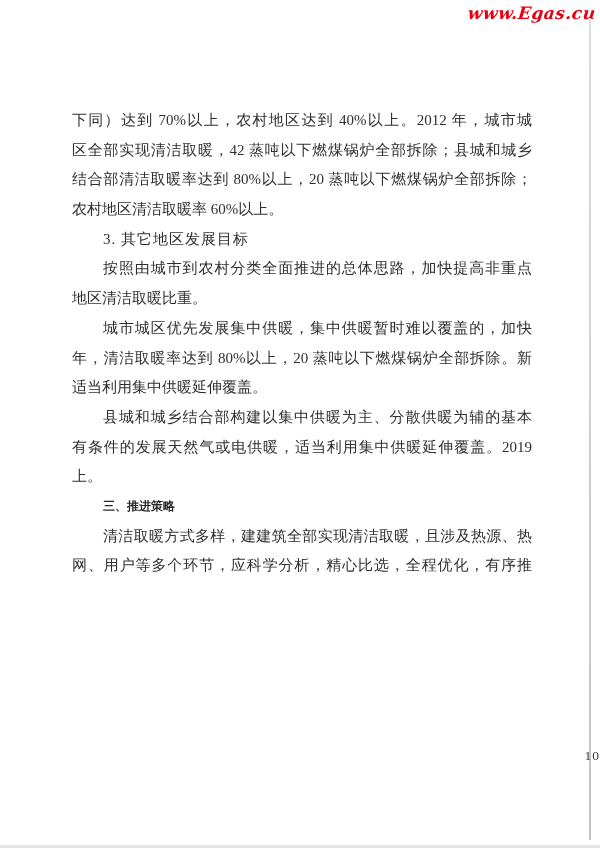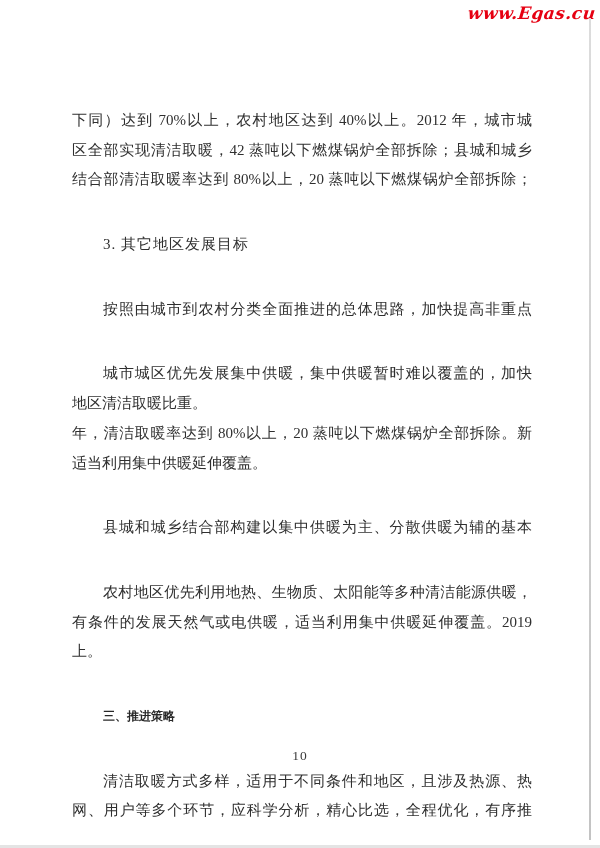--- a/index.html
+++ b/index.html
@@ -47,62 +47,62 @@
     overflow: visible;
   }
   .j {                      
     text-align: justify;
     text-align-last: justify;
   }
   .l {                      
     text-align: left;
     white-space: nowrap;
   }
-  .ind { text-indent: 31px; margin-top: 35px; }   
+  .ind { text-indent: 31px; }   
   .h3line { letter-spacing: 1px; }
   .boldhead {
     font-weight: 700;
     font-family: "DejaVu Sans", "Liberation Sans", sans-serif;
     font-size: 12px;
     color: #282828;
   }
   .page-number {
     position: absolute;
     top: 748px; left: 0;
     width: 600px;
-    text-align: center;
+    text-align: right;
     font-size: 13.5px;
     letter-spacing: 1px;
     color: #3a3a3a;
   }
 </style>
 </head>
 <body>
 
 <div>
 
   <div class="watermark">www.Egas.cu</div>
 
   <div class="page-edge-line"></div>
   <div class="page-edge-bottom"></div>
 
   <div class="text-block">
     <div class="line j">下同）达到 70%以上，农村地区达到 40%以上。2012 年，城市城</div>
     <div class="line j">区全部实现清洁取暖，42 蒸吨以下燃煤锅炉全部拆除；县城和城乡</div>
     <div class="line j">结合部清洁取暖率达到 80%以上，20 蒸吨以下燃煤锅炉全部拆除；</div>
+    <div class="line l">农村地区清洁取暖率 60%以上。</div>
     <div class="line l ind h3line">3. 其它地区发展目标</div>
     <div class="line j ind">按照由城市到农村分类全面推进的总体思路，加快提高非重点</div>
+    <div class="line l">地区清洁取暖比重。</div>
     <div class="line j ind">城市城区优先发展集中供暖，集中供暖暂时难以覆盖的，加快</div>
-    <div class="line l">地区清洁取暖比重。</div>
     <div class="line j">年，清洁取暖率达到 80%以上，20 蒸吨以下燃煤锅炉全部拆除。新</div>
     <div class="line l">适当利用集中供暖延伸覆盖。</div>
     <div class="line j ind">县城和城乡结合部构建以集中供暖为主、分散供暖为辅的基本</div>
-    <div class="line j ind">农村地区优先利用地热、生物质、太阳能等多种清洁能源供暖，</div>
     <div class="line j">有条件的发展天然气或电供暖，适当利用集中供暖延伸覆盖。2019</div>
     <div class="line l">上。</div>
     <div class="line l ind boldhead">三、推进策略</div>
-    <div class="line j ind">清洁取暖方式多样，适用于不同条件和地区，且涉及热源、热</div>
+    <div class="line j ind">清洁取暖方式多样，建建筑全部实现清洁取暖，且涉及热源、热</div>
     <div class="line j">网、用户等多个环节，应科学分析，精心比选，全程优化，有序推</div>
   </div>
 
   <div class="page-number">10</div>
 
 </div>
 
 </body></html>

